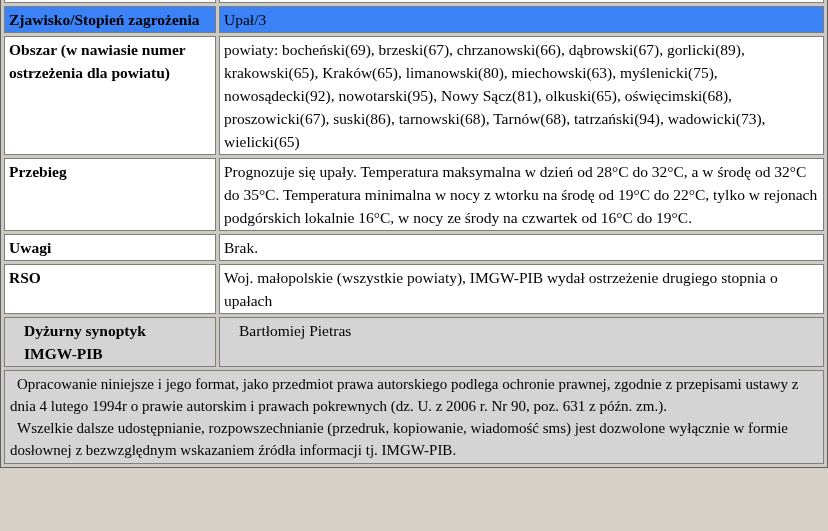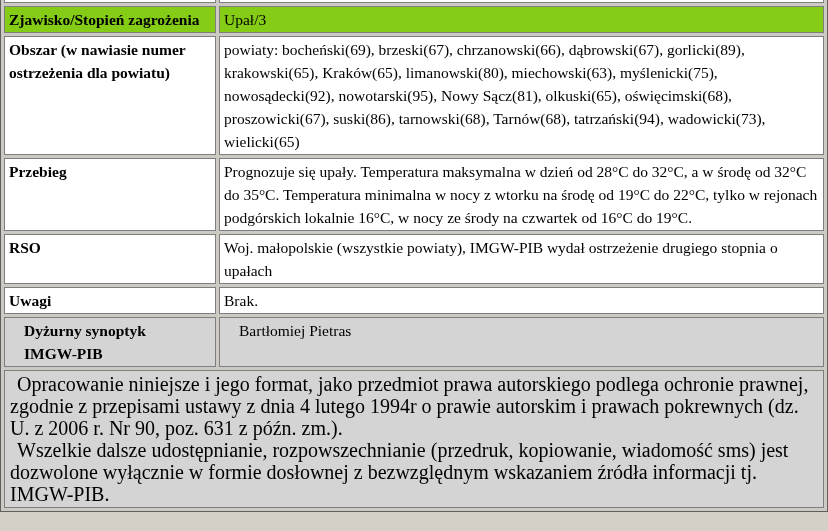--- a/index.html
+++ b/index.html
@@ -35,29 +35,29 @@
     word-wrap: break-word;
   }
   td.label {
     font-weight: bold;
     white-space: pre-line;
   }
   tr.crop-row td {
     height: 5px;
     padding: 0;
   }
-  tr.orange td { background: #84cc16; }
+  tr.orange td { background: #3b82f6; }
   tr.gray td   { background: #d4d4d4; padding-left: 19px; }
   td.footer-cell {
     background: #d4d4d4;
     padding: 2px 5px;
   }
   td.footer-cell p {
     margin: 0;
-    font-size: 20px;
+    font-size: 15px;
     line-height: 22px;
     text-indent: 7px;
   }
 </style>
 </head>
 <body>
 
 <div class="screen">
   <table class="warning-table">
     <colgroup>
@@ -76,26 +76,26 @@
     <tr>
       <td class="label">Obszar (w nawiasie numer
 ostrzeżenia dla powiatu)</td>
       <td class="value">powiaty: bocheński(69), brzeski(67), chrzanowski(66), dąbrowski(67), gorlicki(89), krakowski(65), Kraków(65), limanowski(80), miechowski(63), myślenicki(75), nowosądecki(92), nowotarski(95), Nowy Sącz(81), olkuski(65), oświęcimski(68), proszowicki(67), suski(86), tarnowski(68), Tarnów(68), tatrzański(94), wadowicki(73), wielicki(65)</td>
     </tr>
     <tr>
       <td class="label">Przebieg</td>
       <td class="value">Prognozuje się upały. Temperatura maksymalna w dzień od 28°C do 32°C, a w środę od 32°C do 35°C. Temperatura minimalna w nocy z wtorku na środę od 19°C do 22°C, tylko w rejonach podgórskich lokalnie 16°C, w nocy ze środy na czwartek od 16°C do 19°C.</td>
     </tr>
     <tr>
+      <td class="label">Uwagi</td>
+      <td class="value">Brak.</td>
+    </tr>
+    <tr>
       <td class="label">RSO</td>
       <td class="value">Woj. małopolskie (wszystkie powiaty), IMGW-PIB wydał ostrzeżenie drugiego stopnia o upałach</td>
-    </tr>
-    <tr>
-      <td class="label">Uwagi</td>
-      <td class="value">Brak.</td>
     </tr>
     <tr class="gray">
       <td class="label">Dyżurny synoptyk
 IMGW-PIB</td>
       <td class="value">Bartłomiej Pietras</td>
     </tr>
     <tr>
       <td class="footer-cell" colspan="2">
         <p>Opracowanie niniejsze i jego format, jako przedmiot prawa autorskiego podlega ochronie prawnej, zgodnie z przepisami ustawy z dnia 4 lutego 1994r o prawie autorskim i prawach pokrewnych (dz. U. z 2006 r. Nr 90, poz. 631 z późn. zm.).</p>
         <p>Wszelkie dalsze udostępnianie, rozpowszechnianie (przedruk, kopiowanie, wiadomość sms) jest dozwolone wyłącznie w formie dosłownej z bezwzględnym wskazaniem źródła informacji tj. IMGW-PIB.</p>

